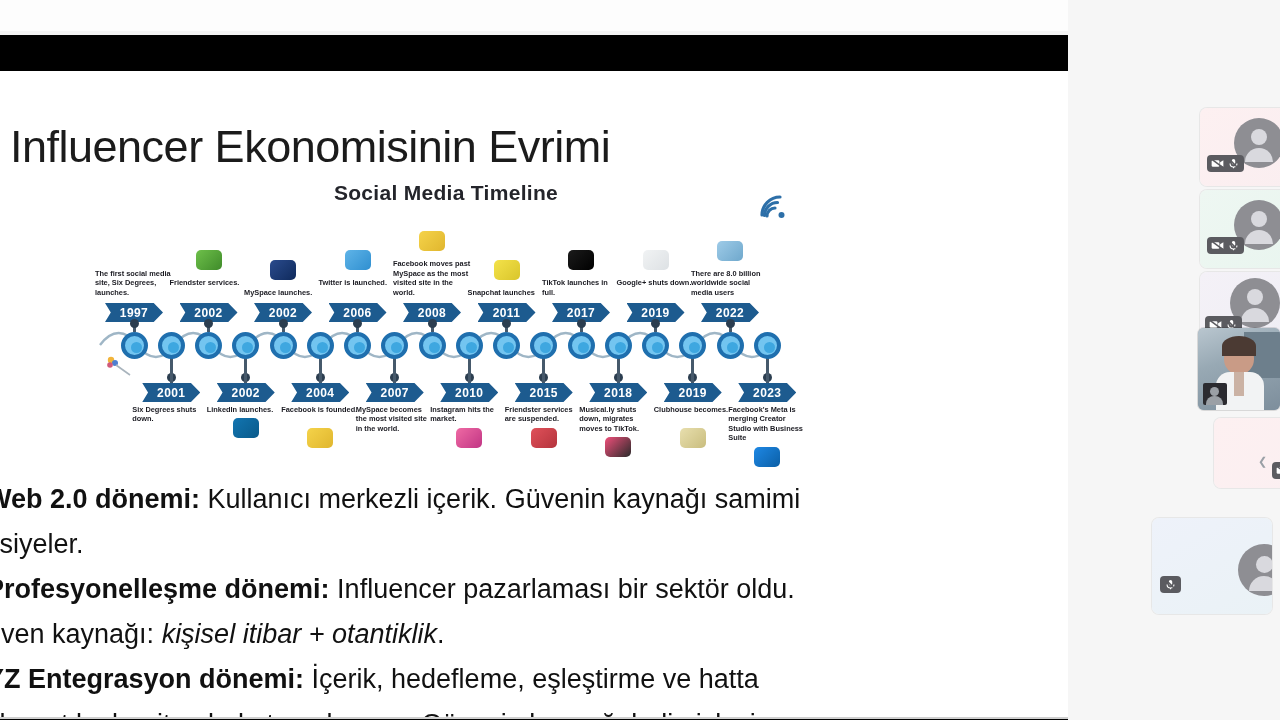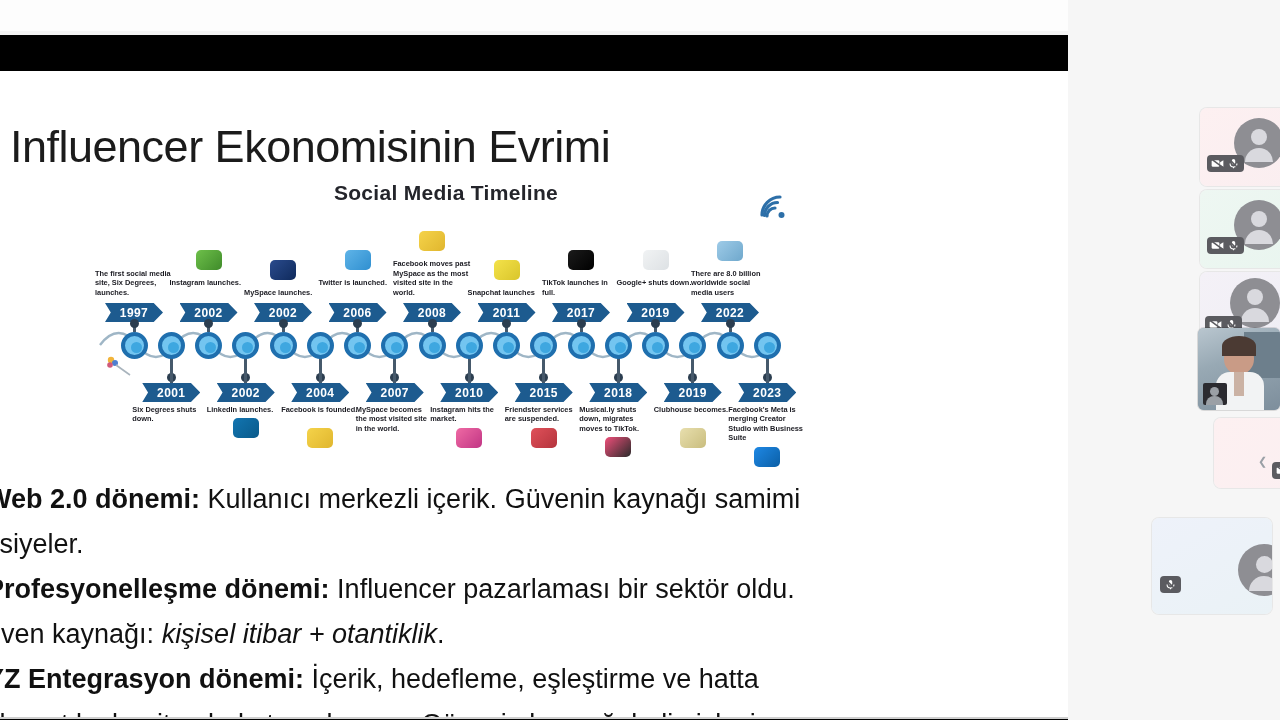--- a/index.html
+++ b/index.html
@@ -127,21 +127,21 @@
           <svg id="wave" width="700" height="258" style="position:absolute;left:0;top:0;">
               <path d="M 4 112 C 16 96 29.25 96 41.25 112 C 53.25 128 66.5 128 78.5 112 C 90.5 96 103.75 96 115.75 112 C 127.75 128 141 128 153 112 C 165 96 178.25 96 190.25 112 C 202.25 128 215.5 128 227.5 112 C 239.5 96 252.75 96 264.75 112 C 276.75 128 290 128 302 112 C 314 96 327.25 96 339.25 112 C 351.25 128 364.5 128 376.5 112 C 388.5 96 401.75 96 413.75 112 C 425.75 128 439 128 451 112 C 463 96 476.25 96 488.25 112 C 500.25 128 513.5 128 525.5 112 C 537.5 96 550.75 96 562.75 112 C 574.75 128 588 128 600 112 C 612 96 625.25 96 637.25 112 C 649.25 128 662.5 128 674.5 112" fill="none" stroke="#9fb6c6" stroke-width="2.4"></path>
             </svg>
         <div class="cap" style="left:-1px;top:35.8px;">The first social media site, Six Degrees, launches.</div>
             <div class="yr" style="left:9px;top:70px;">1997</div>
             <div class="stem" style="left:36.5px;top:89px;height:10px;"></div>
             <div class="dot" style="left:33.5px;top:86px;"></div>
             <div class="node" style="left:24.5px;top:98.5px;">
               <i></i>
             </div>
-            <div class="cap" style="left:73.5px;top:45.2px;">Instagram launches.</div>
+            <div class="cap" style="left:73.5px;top:45.2px;">Friendster services.</div>
             <div class="logo" style="left:99.5px;top:17.200000000000003px;border-radius:5px;background:linear-gradient(135deg,#6ec04a,#3f8b2a);"></div>
             <div class="yr" style="left:83.5px;top:70px;">2002</div>
             <div class="stem" style="left:111px;top:89px;height:10px;"></div>
             <div class="dot" style="left:108px;top:86px;"></div>
             <div class="node" style="left:99px;top:98.5px;">
               <i></i>
             </div>
             <div class="cap" style="left:148px;top:54.6px;">MySpace launches.</div>
             <div class="logo" style="left:174px;top:26.6px;border-radius:5px;background:linear-gradient(135deg,#2a4b8d,#0f2a5c);"></div>
             <div class="yr" style="left:158px;top:70px;">2002</div>

